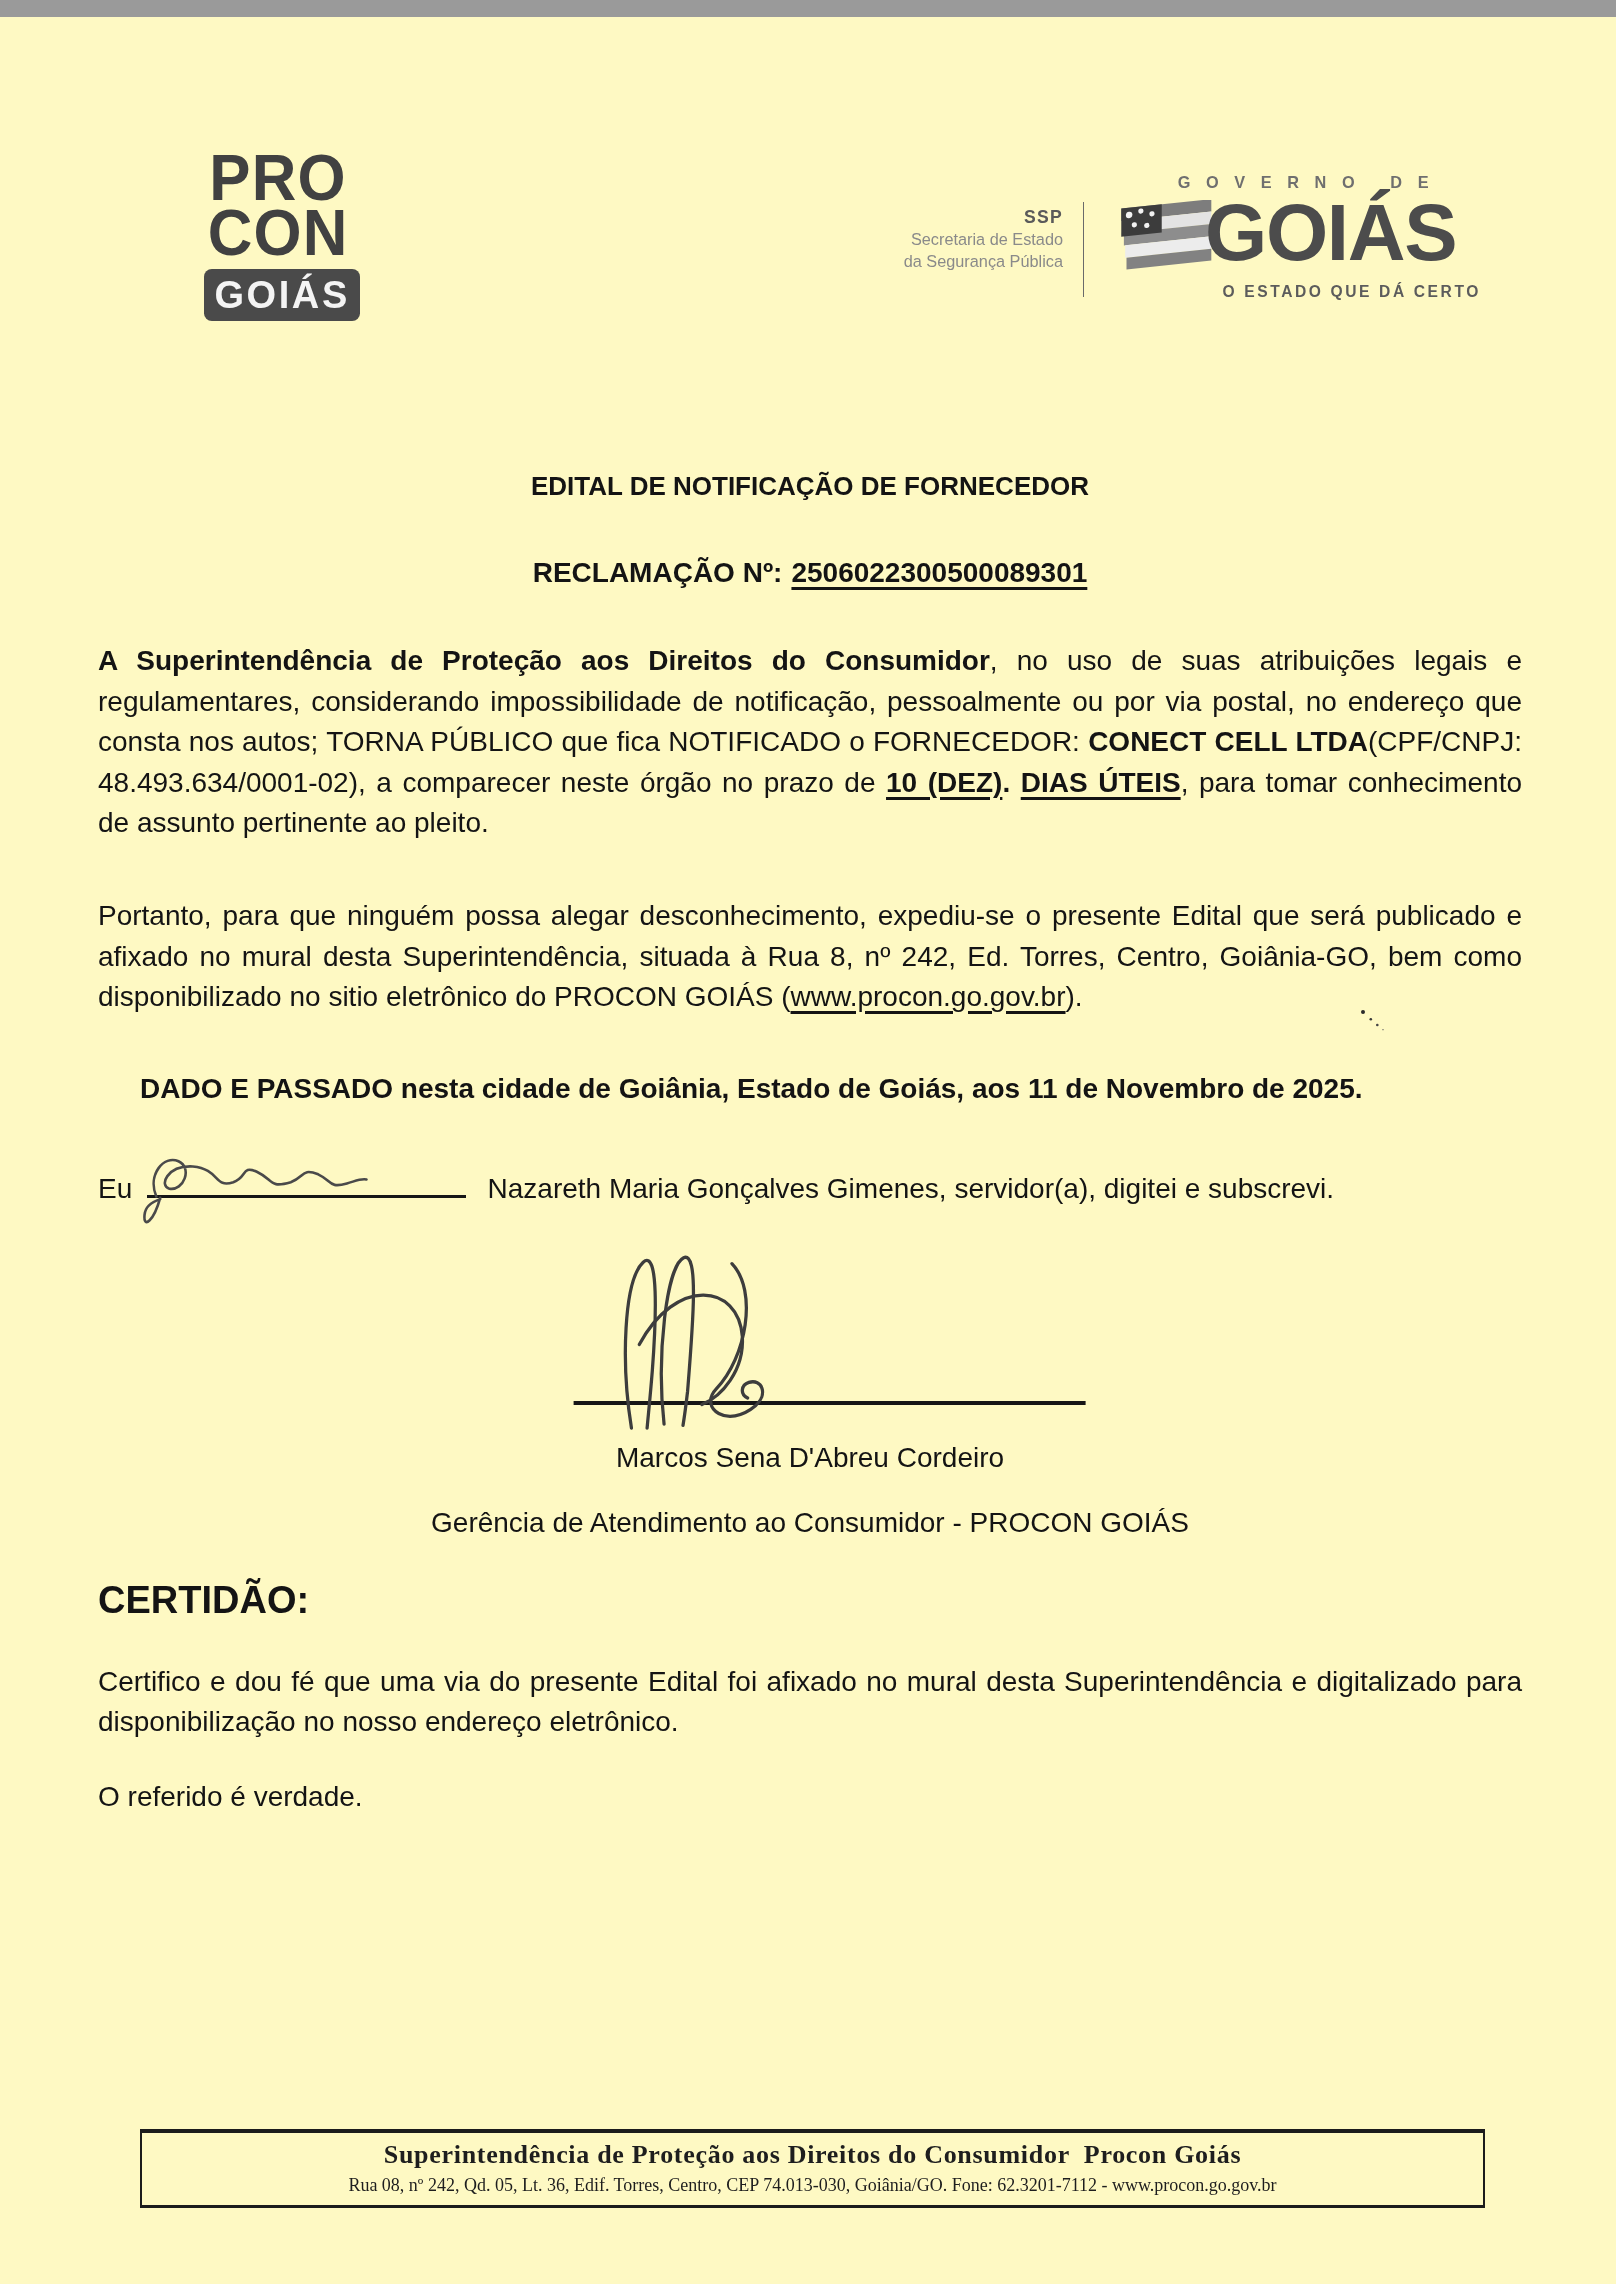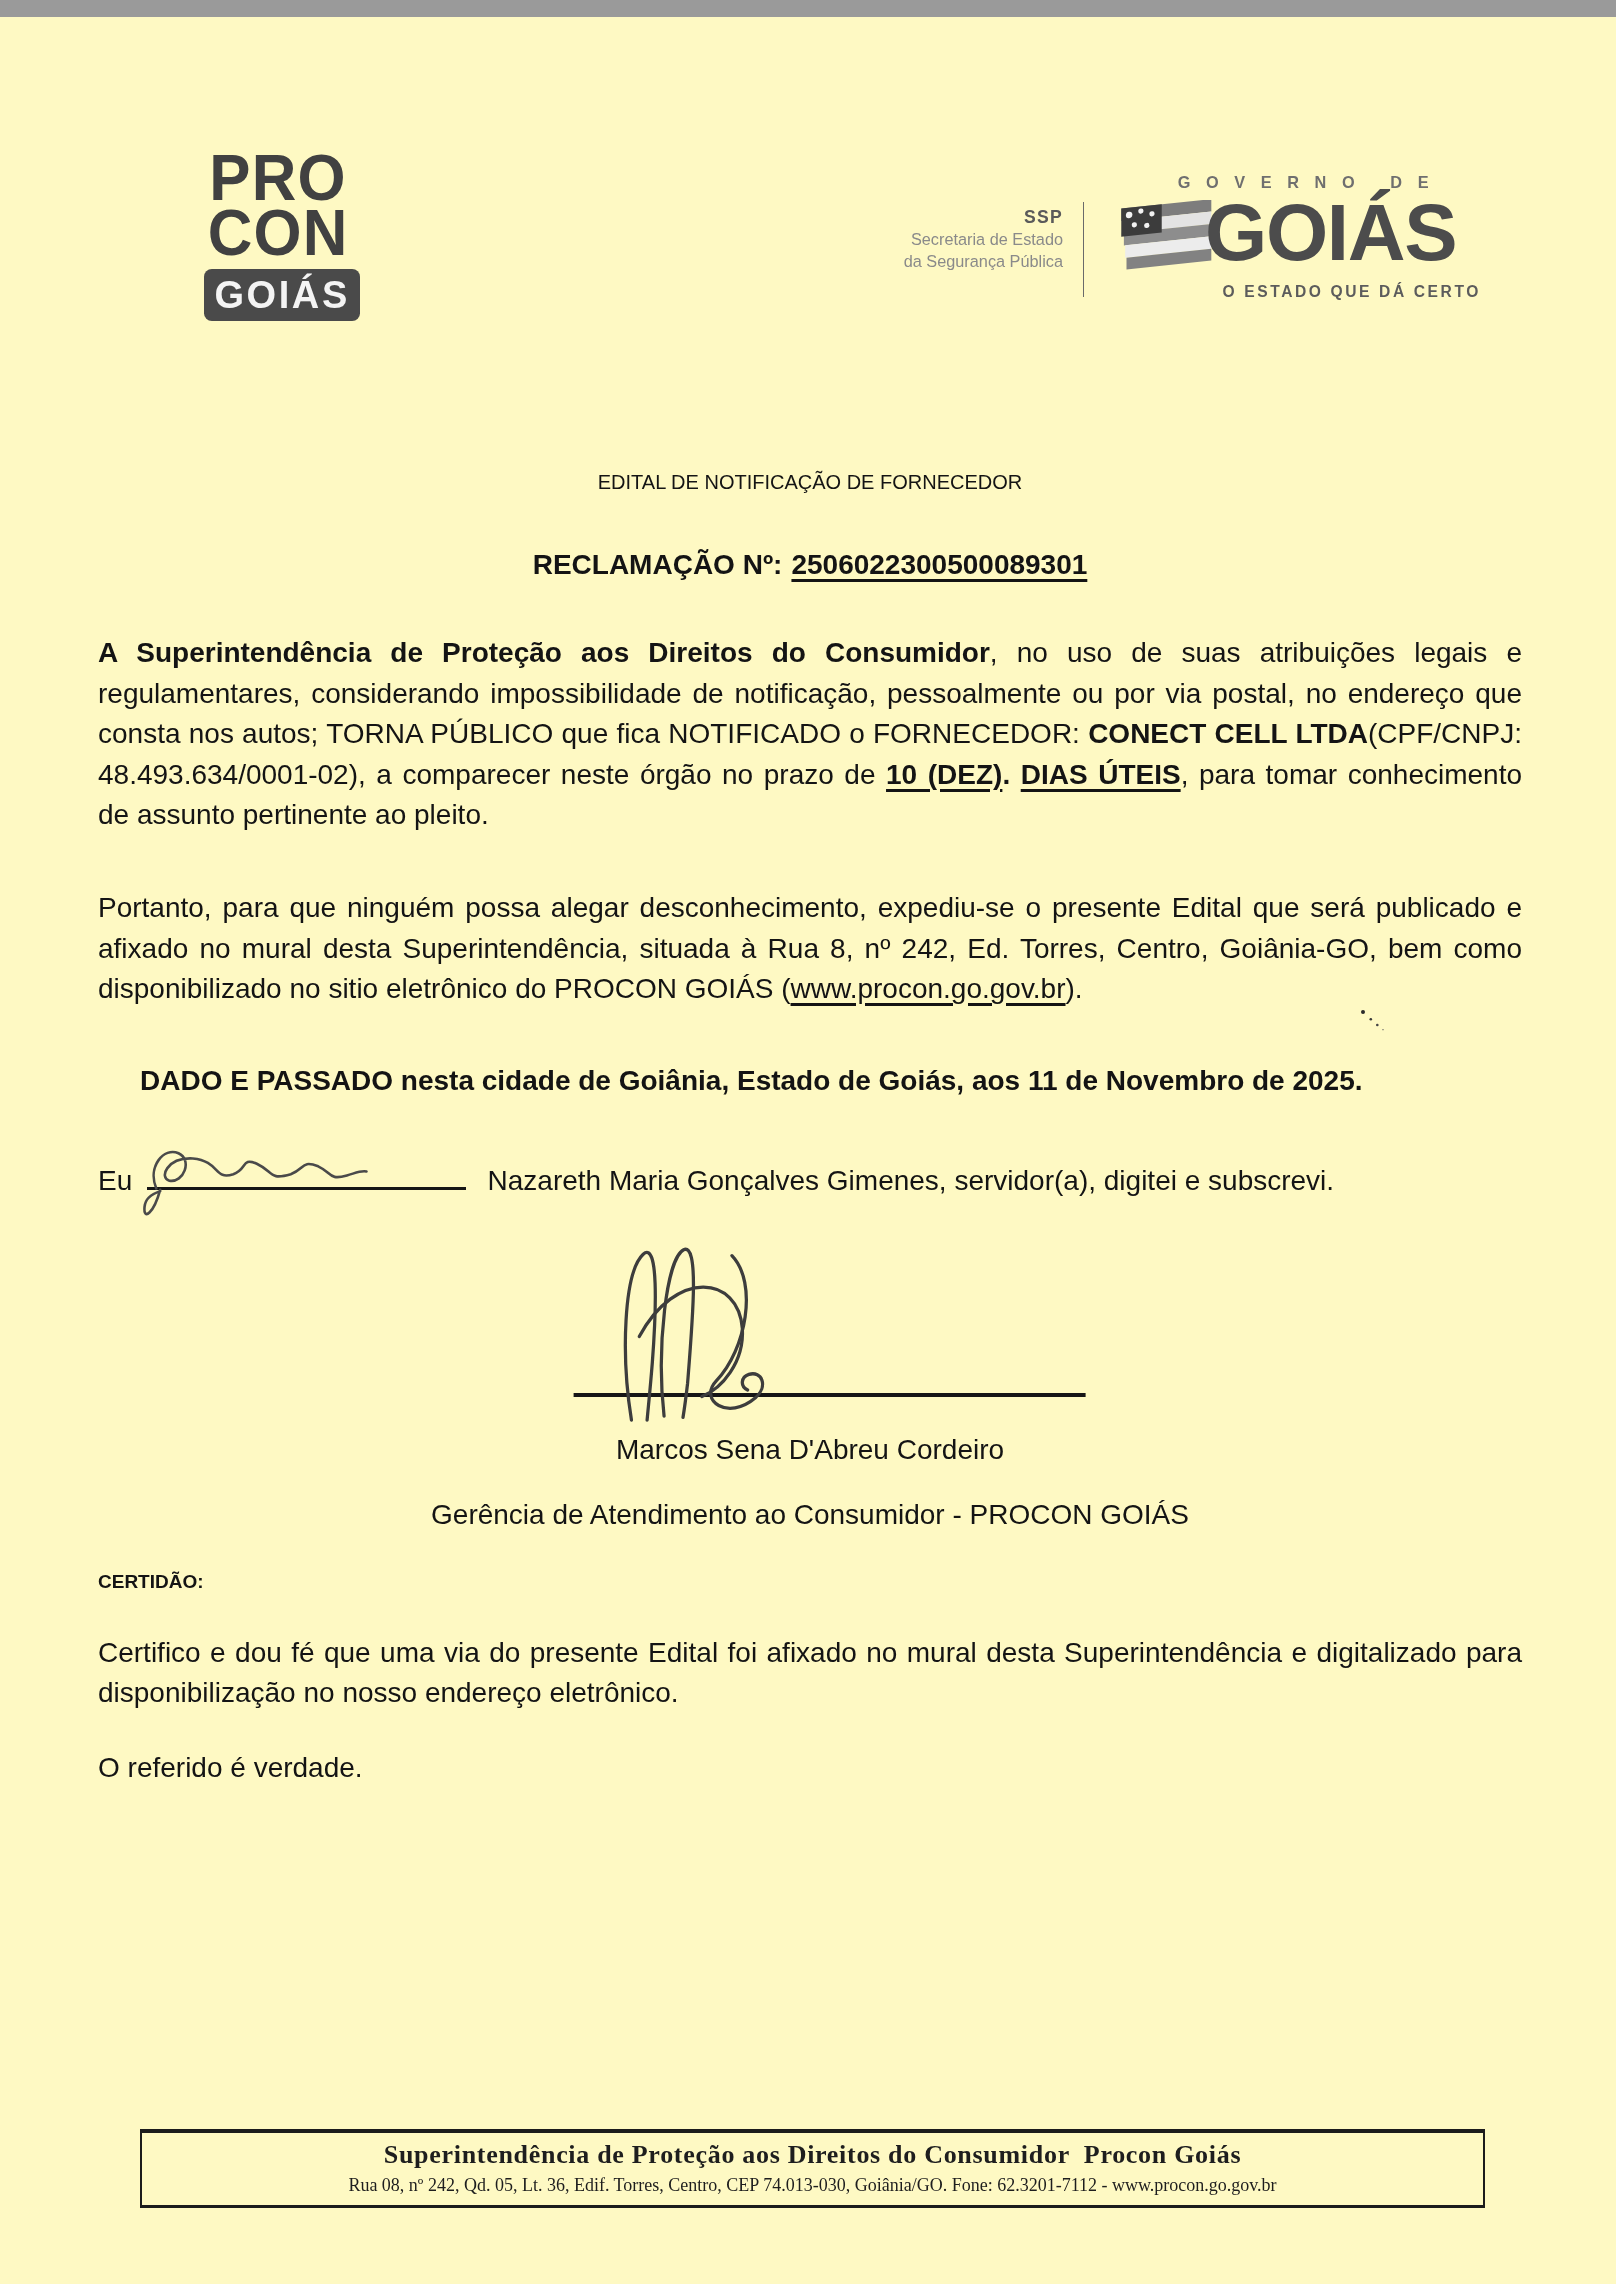--- a/index.html
+++ b/index.html
@@ -21,37 +21,37 @@
   .ssp-line{font-size:16.3px;color:#8a8a8a;line-height:1.35;}
   .header-divider{position:absolute;left:1083px;top:185px;width:1.3px;height:95px;background:#6a6a6a;}
   .gov-logo{position:absolute;left:1116px;top:156px;width:365px;}
   .gov-top{font-size:16.3px;font-weight:700;color:#6f6f6f;letter-spacing:15.6px;text-align:center;white-space:nowrap;margin-left:25px;}
   .gov-row{display:flex;align-items:flex-start;margin-top:1.3px;}
   .gov-flag{flex:0 0 auto;margin-top:6.5px;}
   .gov-name{font-weight:700;font-size:80px;line-height:1;color:#4c4c4c;letter-spacing:-1.3px;margin-left:-9px;}
   .gov-slogan{font-size:15.6px;font-weight:700;color:#5c5c5c;letter-spacing:2.6px;text-align:right;margin-top:3.9px;}
   
   .content{padding:0 95px 0 98px;}
-  .doc-title{margin:454px 0 0;text-align:center;font-size:20px;font-weight:400;letter-spacing:0;}
+  .doc-title{margin:454px 0 0;text-align:center;font-size:26px;font-weight:700;letter-spacing:0;}
   .claim-line{margin-top:55px;text-align:center;font-size:28px;font-weight:700;}
   .claim-number{margin-left:9px;text-decoration:underline;text-decoration-thickness:2.6px;text-underline-offset:4.6px;}
   .para{margin-top:52px;font-size:28px;line-height:1.45;text-align:justify;}
   .b{font-weight:700;}
   .u{text-decoration:underline;text-decoration-thickness:2.6px;text-underline-offset:4.6px;}
   .dado-line{margin-top:51px;font-size:28px;font-weight:700;text-indent:42px;line-height:1.45;}
   .eu-line{margin-top:60px;font-size:28px;line-height:1.45;white-space:nowrap;}
   .sig-line{position:relative;display:inline-block;width:319px;height:6.5px;border-bottom:3.3px solid #161616;margin:0 22px 0 14.3px;vertical-align:baseline;}
   .sig-line svg{position:absolute;left:-9px;top:-63px;}
   
   .sig-block{width:512px;margin:30px auto 0;transform:translateX(19.6px);}
   .sig-scribble{display:block;margin:0 0 -35px 19.6px;}
   .sig-rule{width:512px;height:3.9px;background:#161616;}
   .signer-name{margin-top:37px;text-align:center;font-size:28px;}
   .signer-role{margin-top:33px;text-align:center;font-size:28px;font-weight:400;}
-  .cert-heading{margin-top:40px;font-size:19px;font-weight:700;}
+  .cert-heading{margin-top:40px;font-size:38px;font-weight:700;}
   .cert-body{margin-top:40px;font-size:28px;line-height:1.45;text-align:justify;}
   .cert-closing{margin-top:38px;font-size:28px;}
   
   .speckle{position:absolute;left:1361px;top:993px;width:3.9px;height:3.9px;background:#2b2b2b;border-radius:50%;
     box-shadow:7.8px 7.2px 0 -0.7px #3a3a3a, 14.3px 13px 0 -0.7px #444444, 20px 17.6px 0 -1.3px #666666;}
   
   .footer-box{
     position:absolute;left:140px;right:132px;top:2112px;
     border:2px solid #1c1c1c;border-top-width:4.6px;border-bottom-width:3.9px;
     padding:6.5px 6.5px 9px;

